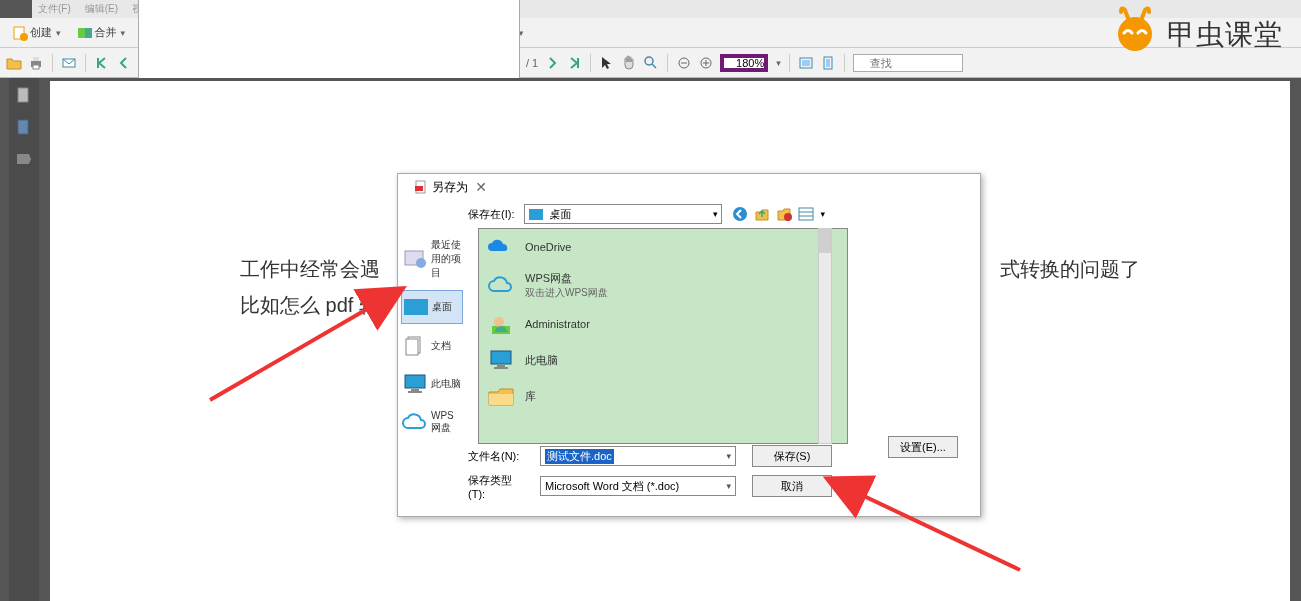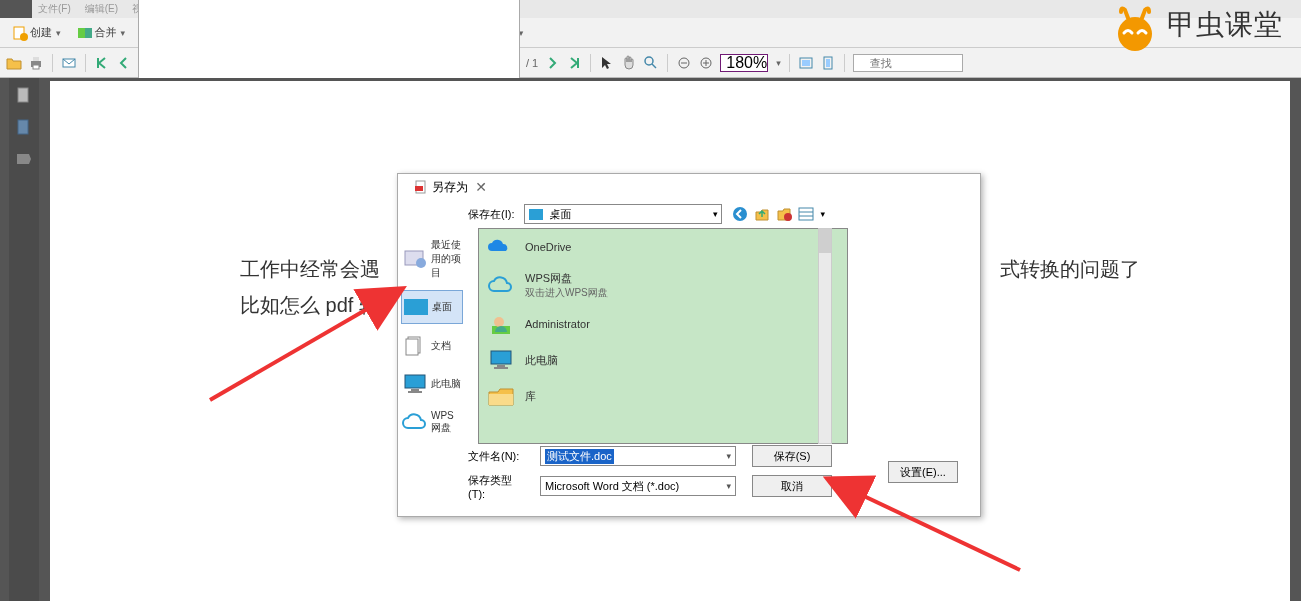--- a/index.html
+++ b/index.html
@@ -13,25 +13,25 @@
   .toolbar1 { height: 30px; background: #f2f2f2; border-bottom: 1px solid #ccc; display: flex; align-items: center; padding: 0 6px; font-size: 11px; color: #444; gap: 4px; }
   .toolbar1 .tgrp { display: flex; align-items: center; gap: 2px; padding: 2px 6px; }
   .toolbar1 .ico { width: 16px; height: 16px; display: inline-flex; align-items: center; justify-content: center; }
   .dd { font-size: 9px; color: #666; margin-left: 2px; }
 
   
   .toolbar2 { height: 30px; background: #f2f2f2; border-bottom: 1px solid #bbb; display: flex; align-items: center; padding: 0 6px; gap: 6px; font-size: 11px; }
   .toolbar2 .ico { width: 16px; height: 16px; display: inline-flex; align-items: center; justify-content: center; }
   .toolbar2 .sep { width: 1px; height: 18px; background: #ccc; margin: 0 2px; }
   .toolbar2 input.page { width: 28px; height: 18px; border: 1px solid #aaa; text-align: center; font-size: 11px; }
-  .toolbar2 input.zoom { width: 48px; height: 18px; border: 1px solid #701a75; text-align: right; font-size: 16px; }
+  .toolbar2 input.zoom { width: 48px; height: 18px; border: 4px solid #701a75; text-align: right; font-size: 11px; }
   .toolbar2 input.find { width: 110px; height: 18px; border: 1px solid #aaa; font-size: 11px; padding: 0 16px; }
 
   
-  .brand { position: absolute; right: 18px; top: 6px; display: flex; align-items: flex-start; gap: 8px; z-index: 5; }
+  .brand { position: absolute; right: 18px; top: 6px; display: flex; align-items: flex-end; gap: 8px; z-index: 5; }
   .brand .logo { width: 48px; height: 48px; }
   .brand .txt { font-size: 28px; color: #333; letter-spacing: 1px; }
 
   
   .main { display: flex; height: calc(100% - 78px); margin-left: 9px; }
   .sidebar { width: 30px; background: #4b4b4b; display: flex; flex-direction: column; align-items: center; padding-top: 8px; gap: 14px; }
   .sidebar .sico { width: 18px; height: 18px; }
   .docwrap { flex: 1; background: #555; display: flex; justify-content: center; padding-top: 3px; overflow: hidden; position: relative; }
   .page { width: 1240px; height: 900px; background: #fff; position: relative; padding: 170px 190px 0 190px; font-size: 20px; color: #333; line-height: 1.8; }
 
@@ -53,21 +53,21 @@
   .dlg-left .lico { width: 28px; height: 24px; display: flex; align-items: center; justify-content: center; }
 
   .dlg-list { position: absolute; left: 80px; top: 54px; width: 370px; height: 216px; background: #c6e6c6; border: 1px solid #888; overflow: hidden; }
   .dlg-list .row { display: flex; align-items: center; gap: 10px; padding: 6px 8px; font-size: 11px; color: #333; }
   .dlg-list .row .rico { width: 28px; height: 24px; display: flex; align-items: center; justify-content: center; }
   .dlg-list .sub { font-size: 10px; color: #666; }
 
   .dlg-scroll { position: absolute; left: 420px; top: 54px; width: 14px; height: 216px; background: #eaeaea; border: 1px solid #ccc; }
   .dlg-scroll .thumb { width: 100%; height: 24px; background: #cfcfcf; }
 
-  .dlg-settings { position: absolute; right: 22px; top: 262px; margin-top: 25px; }
+  .dlg-settings { position: absolute; right: 22px; top: 262px; }
   .dbtn { min-width: 70px; height: 22px; border: 1px solid #888; background: #efefef; font-size: 11px; padding: 0 10px; display: inline-flex; align-items: center; justify-content: center; }
 
   .dlg-bottom { position: absolute; left: 70px; bottom: 18px; right: 14px; display: grid; grid-template-columns: 60px 200px 80px; grid-template-rows: 24px 24px; gap: 6px 12px; align-items: center; font-size: 11px; }
   .dlg-bottom .combo { width: 196px; height: 20px; border: 1px solid #888; background: #fff; display: flex; align-items: center; font-size: 11px; padding: 0 4px; position: relative; }
   .dlg-bottom .combo .car { position: absolute; right: 4px; font-size: 9px; color: #555; }
   .dlg-bottom .combo.fn { color: #fff; }
   .dlg-bottom .combo.fn .seltext { background: #1a64c8; color: #fff; padding: 0 2px; }
 
   
   .arrow { position: absolute; z-index: 20; pointer-events: none; }

